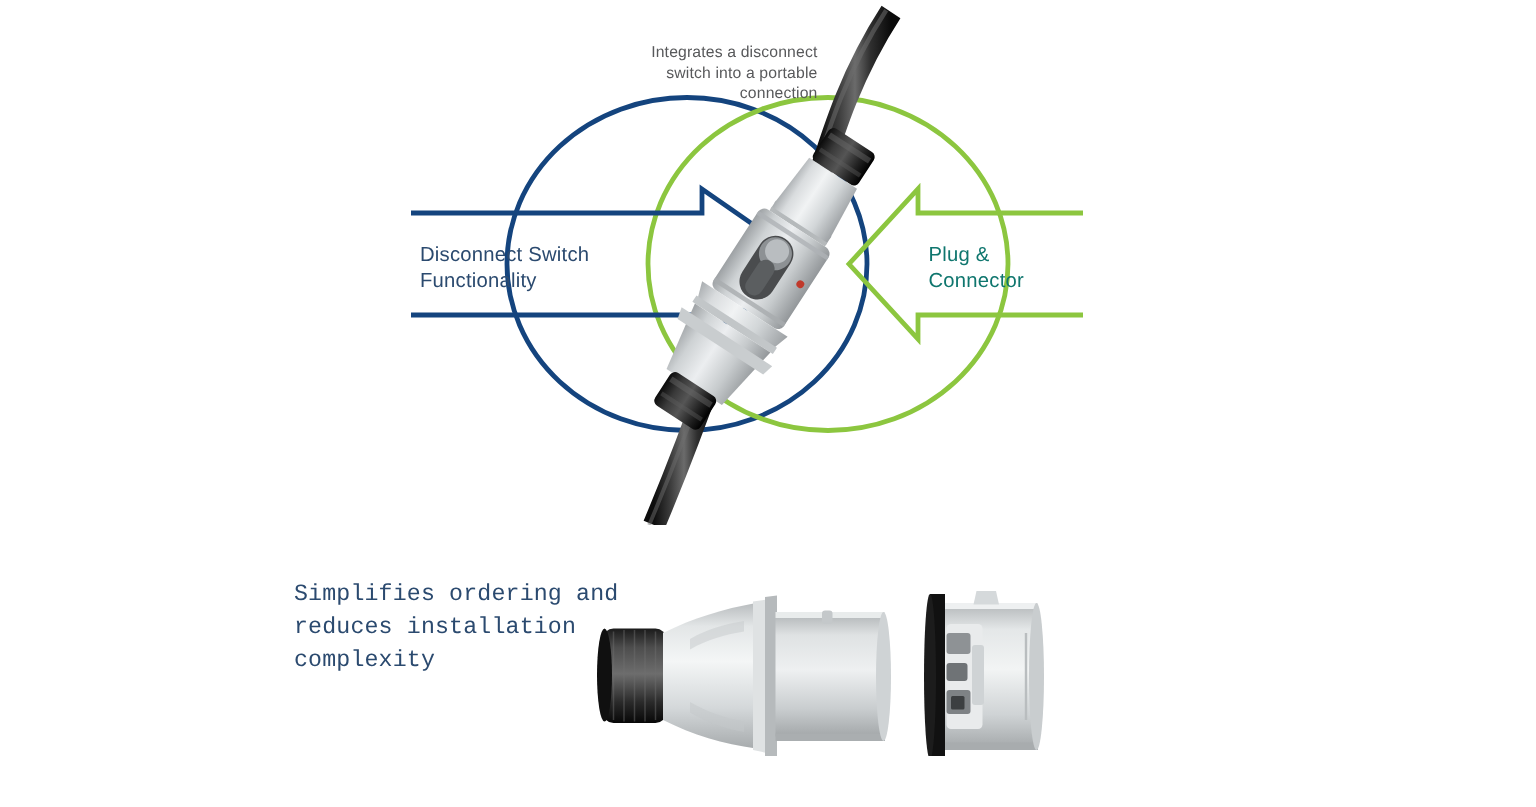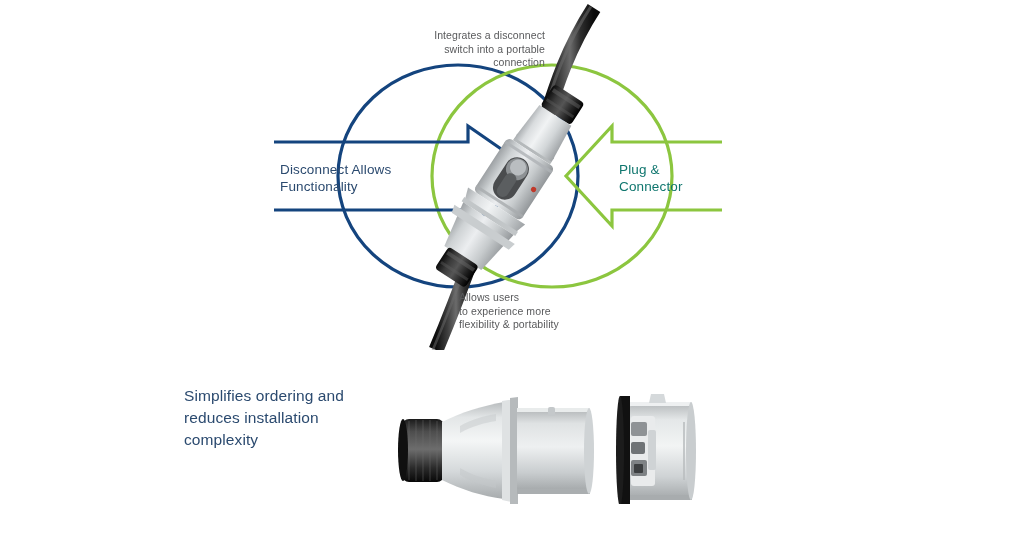--- a/index.html
+++ b/index.html
@@ -68,28 +68,29 @@
   #label-right {
     left: 619px;
     top: 161px;
     width: 120px;
     color: #0f766e;
   }
 
   
   #bottom-headline {
     position: absolute;
-    left: 184px;
+    left: 196px;
     top: 385px;
     width: 220px;
     color: #2b4a6f;
     font-size: 15.5px;
     line-height: 22px;
     letter-spacing: 0.1px;
     white-space: pre-line;
+    font-family: Liberation Mono, monospace;
   }
 
   
   #photo-plug { position: absolute; left: 398px; top: 386px; width: 210px; height: 130px; }
   #photo-receptacle { position: absolute; left: 604px; top: 392px; width: 104px; height: 118px; }
   #photo-center { position: absolute; left: 398px; top: 0px; width: 230px; height: 350px; }
 </style>
 </head>
 <body>
 
@@ -188,25 +189,22 @@
       <rect x="96" y="270" width="36" height="26" rx="4" fill="url(#ringGrad)"></rect>
       <rect x="98" y="274" width="32" height="4" fill="#6a6a6a" opacity="0.45"></rect>
       <rect x="98" y="286" width="32" height="3" fill="#5e5e5e" opacity="0.4"></rect>
     </g>
   </svg>
 
   <div class="callout" id="callout-top">Integrates a disconnect
 switch into a portable
 connection</div>
 
-  <div class="callout" id="callout-bottom">Allows users
-to experience more
-flexibility &amp; portability</div>
-
-  <div class="arrow-label" id="label-left">Disconnect Allows
+
+  <div class="arrow-label" id="label-left">Disconnect Switch
 Functionality</div>
 
   <div class="arrow-label" id="label-right">Plug &amp;
 Connector</div>
 
   <div id="bottom-headline">Simplifies ordering and
 reduces installation
 complexity</div>
 
   <svg id="photo-plug" viewBox="0 0 210 130" xmlns="http://www.w3.org/2000/svg">

